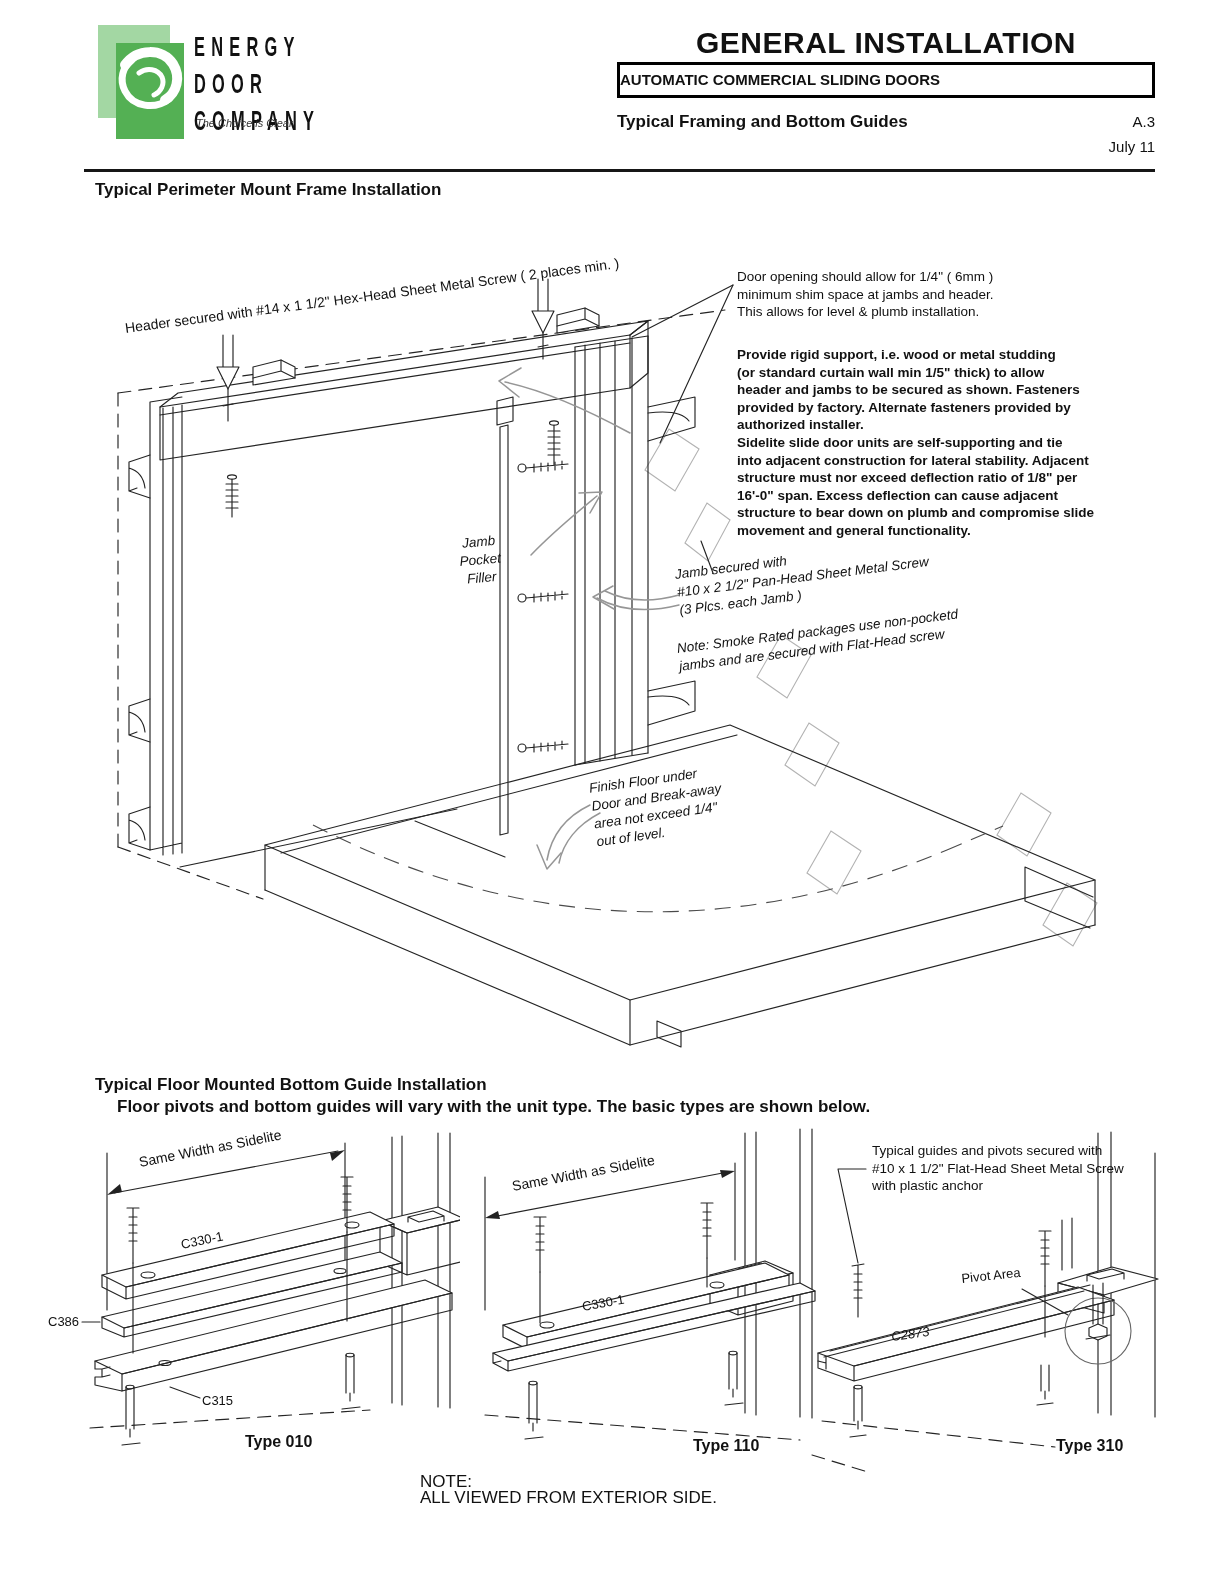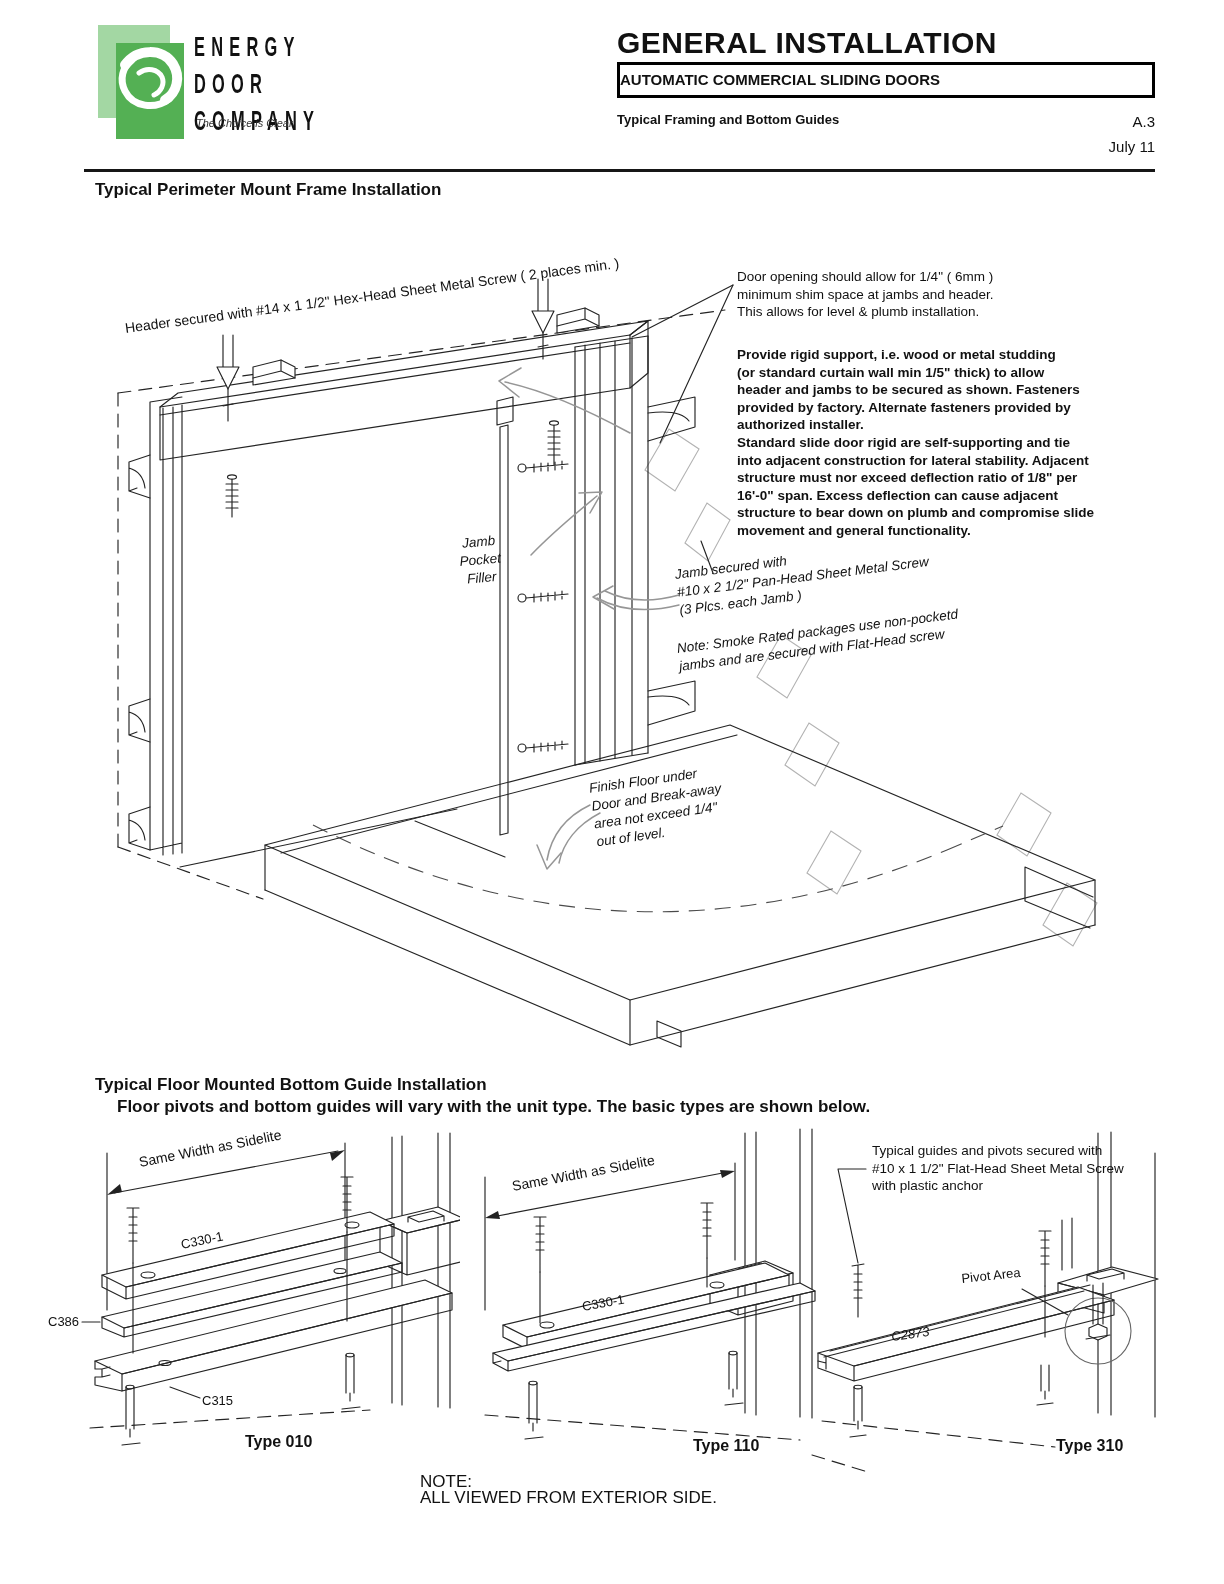--- a/index.html
+++ b/index.html
@@ -3,24 +3,24 @@
 <meta charset="utf-8">
 <style>
   html,body{margin:0;padding:0;background:#fff;}
   #page{position:relative;width:1224px;height:1584px;background:#fff;overflow:hidden;
         font-family:"Liberation Sans", sans-serif;color:#111;}
   .abs{position:absolute;}
   
   .wordmark{font-weight:bold;font-size:21px;letter-spacing:8px;line-height:29px;
             transform:scale(0.78,1.28);transform-origin:left top;white-space:nowrap;}
   .tagline{font-style:italic;font-size:11px;color:#333;}
-  .main-title{font-weight:bold;font-size:30px;letter-spacing:0.5px;text-align:left;width:538px;}
+  .main-title{font-weight:bold;font-size:30px;letter-spacing:0.5px;text-align:center;width:538px;}
   .sub-box{width:532px;border:3px solid #000;text-align:left;font-weight:bold;font-size:15px;
            line-height:30px;height:30px;}
-  .doc-title{font-weight:bold;font-size:13px;}
+  .doc-title{font-weight:bold;font-size:17px;}
   .doc-code{font-weight:normal;font-size:15px;text-align:right;width:80px;}
   .doc-date{font-size:15px;text-align:right;width:80px;}
   .rule{height:3px;background:#161616;}
   .h1{font-weight:bold;font-size:17px;}
   .h2{font-weight:bold;font-size:17px;margin-top:7px;}
   .h2sub{font-weight:bold;font-size:17px;}
   
   .ann{font-size:13.5px;line-height:17.5px;}
   .annb{font-size:13.5px;font-weight:bold;line-height:17.6px;}
   .anni{font-size:13.5px;font-style:italic;line-height:18px;white-space:nowrap;}
@@ -165,21 +165,21 @@
     <span class="line">minimum shim space at jambs and header.</span>
     <span class="line">This allows for level &amp; plumb installation.</span>
   </div>
 
   <div class="abs annb" style="left:737px;top:346px;">
     <span class="line">Provide rigid support, i.e. wood or metal studding</span>
     <span class="line">(or standard curtain wall min 1/5" thick)  to allow</span>
     <span class="line">header and jambs to be secured as shown. Fasteners</span>
     <span class="line">provided by factory. Alternate fasteners provided by</span>
     <span class="line">authorized installer.</span>
-    <span class="line">Standard slide door rigid are self-supporting and tie</span>
+    <span class="line">Sidelite slide door units are self-supporting and tie</span>
     <span class="line">into adjacent construction for lateral stability. Adjacent</span>
     <span class="line">structure must nor exceed deflection ratio of 1/8" per</span>
     <span class="line">16'-0" span. Excess deflection can cause adjacent</span>
     <span class="line">structure to bear down on plumb and compromise slide</span>
     <span class="line">movement and general functionality.</span>
   </div>
 
   <div class="abs anni rot" style="left:448px;top:536px;width:60px;text-align:center;transform:rotate(-5deg);">
     <span class="line">Jamb</span>
     <span class="line">Pocket</span>

